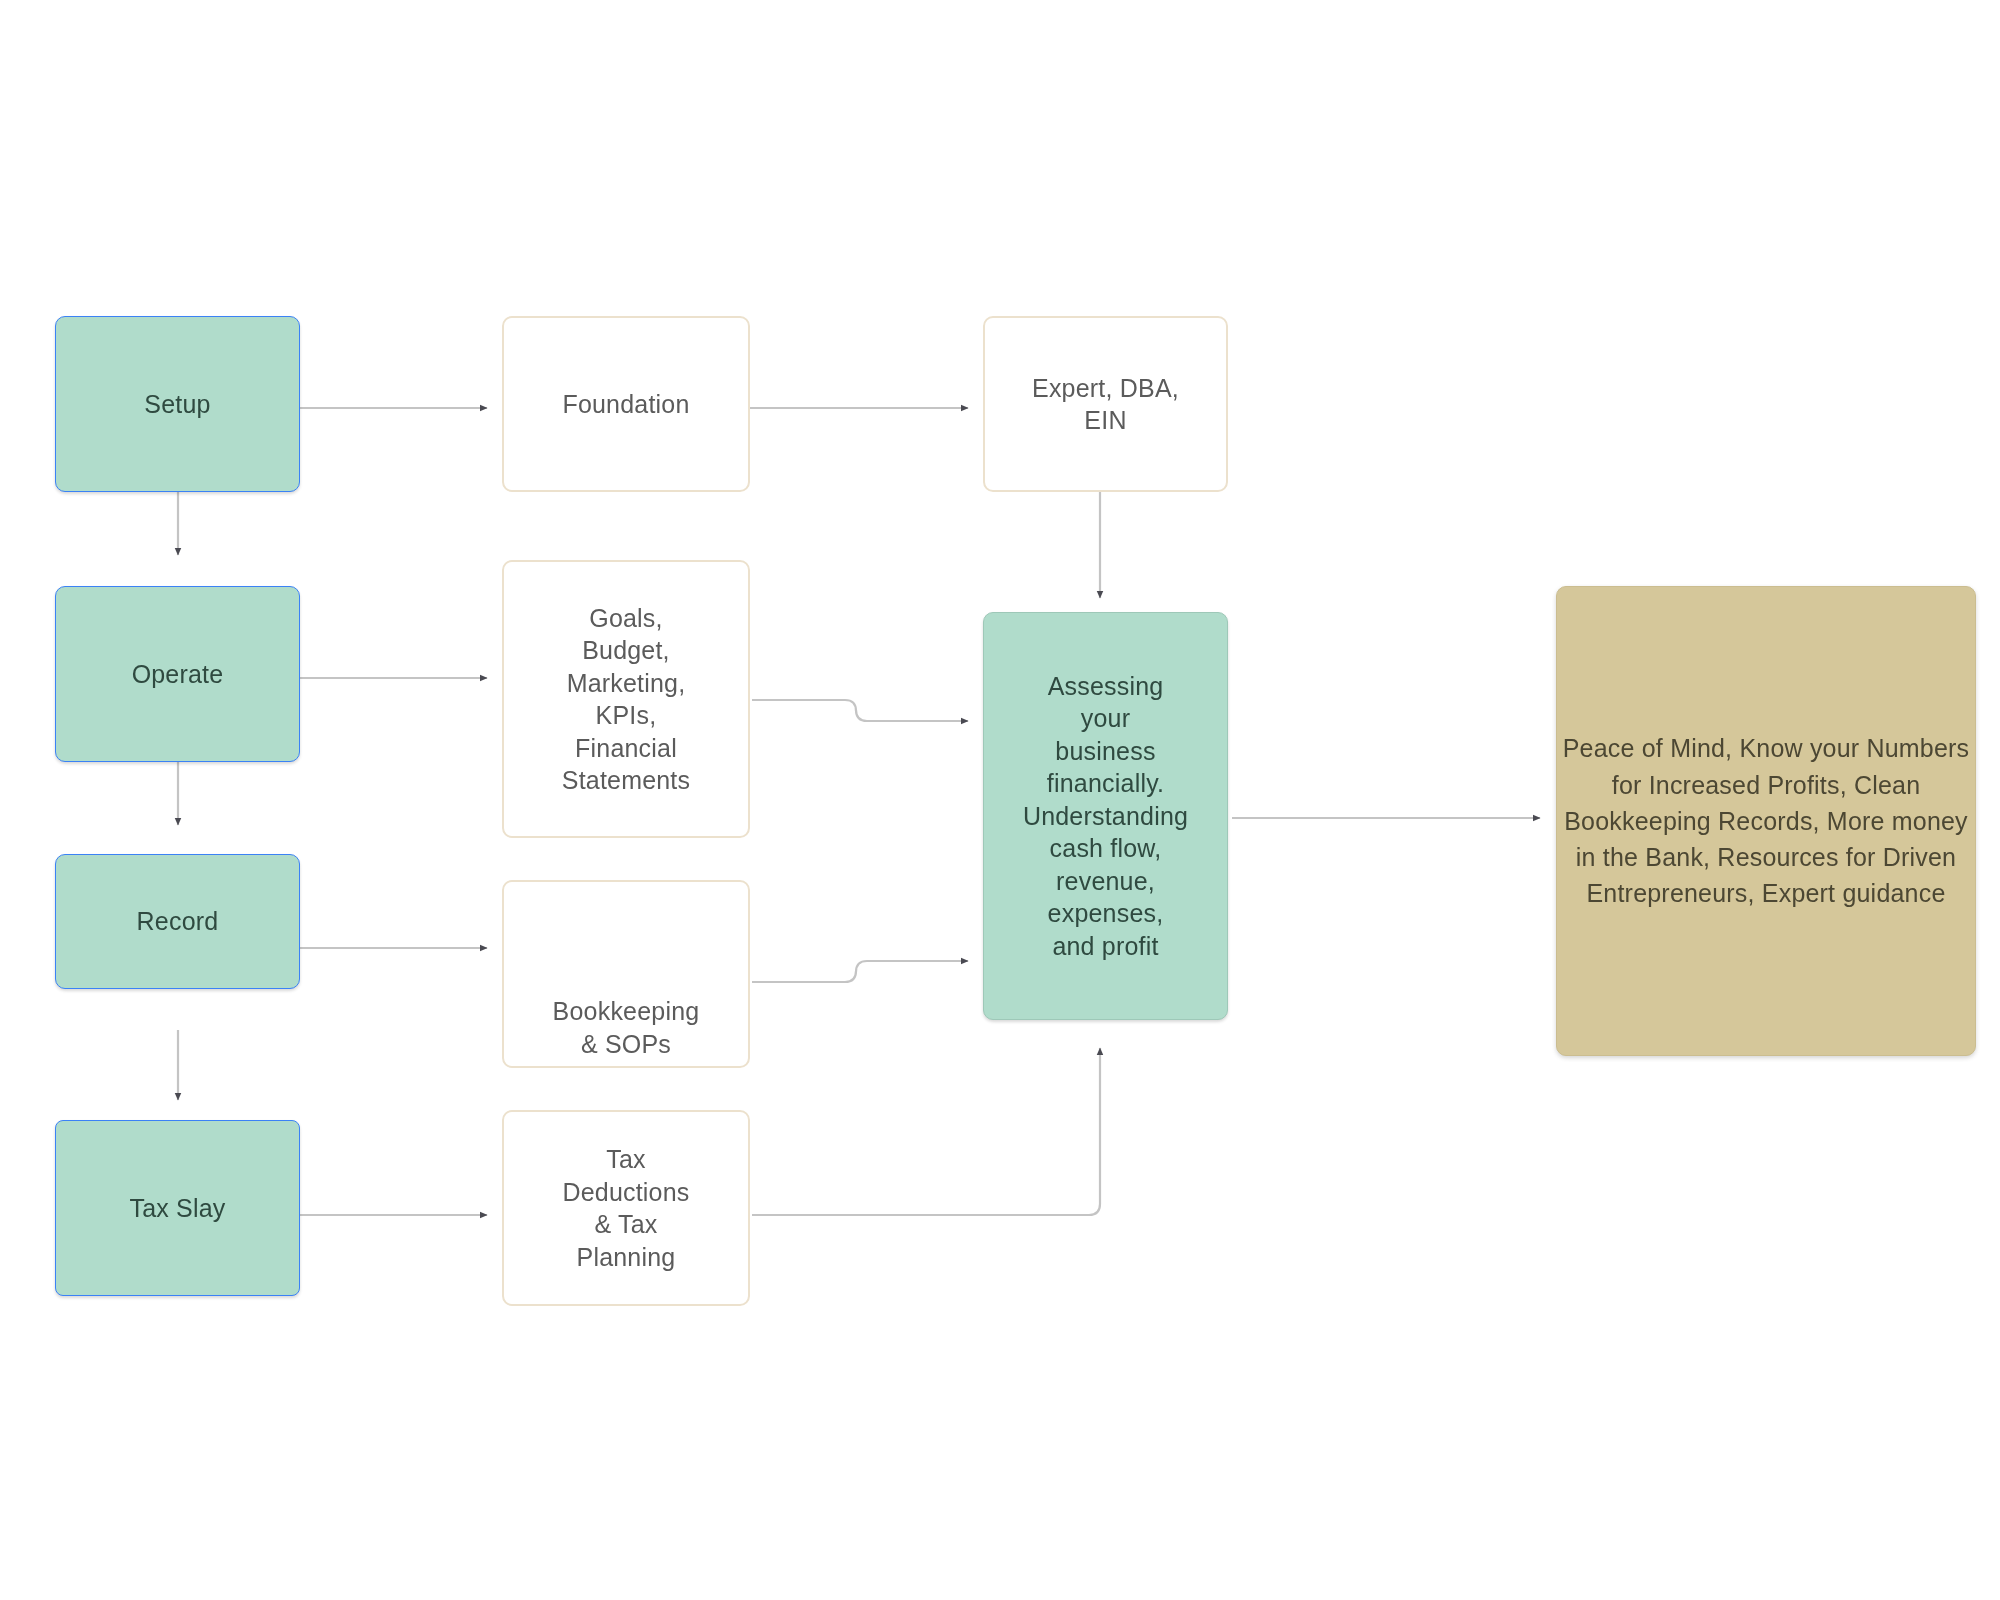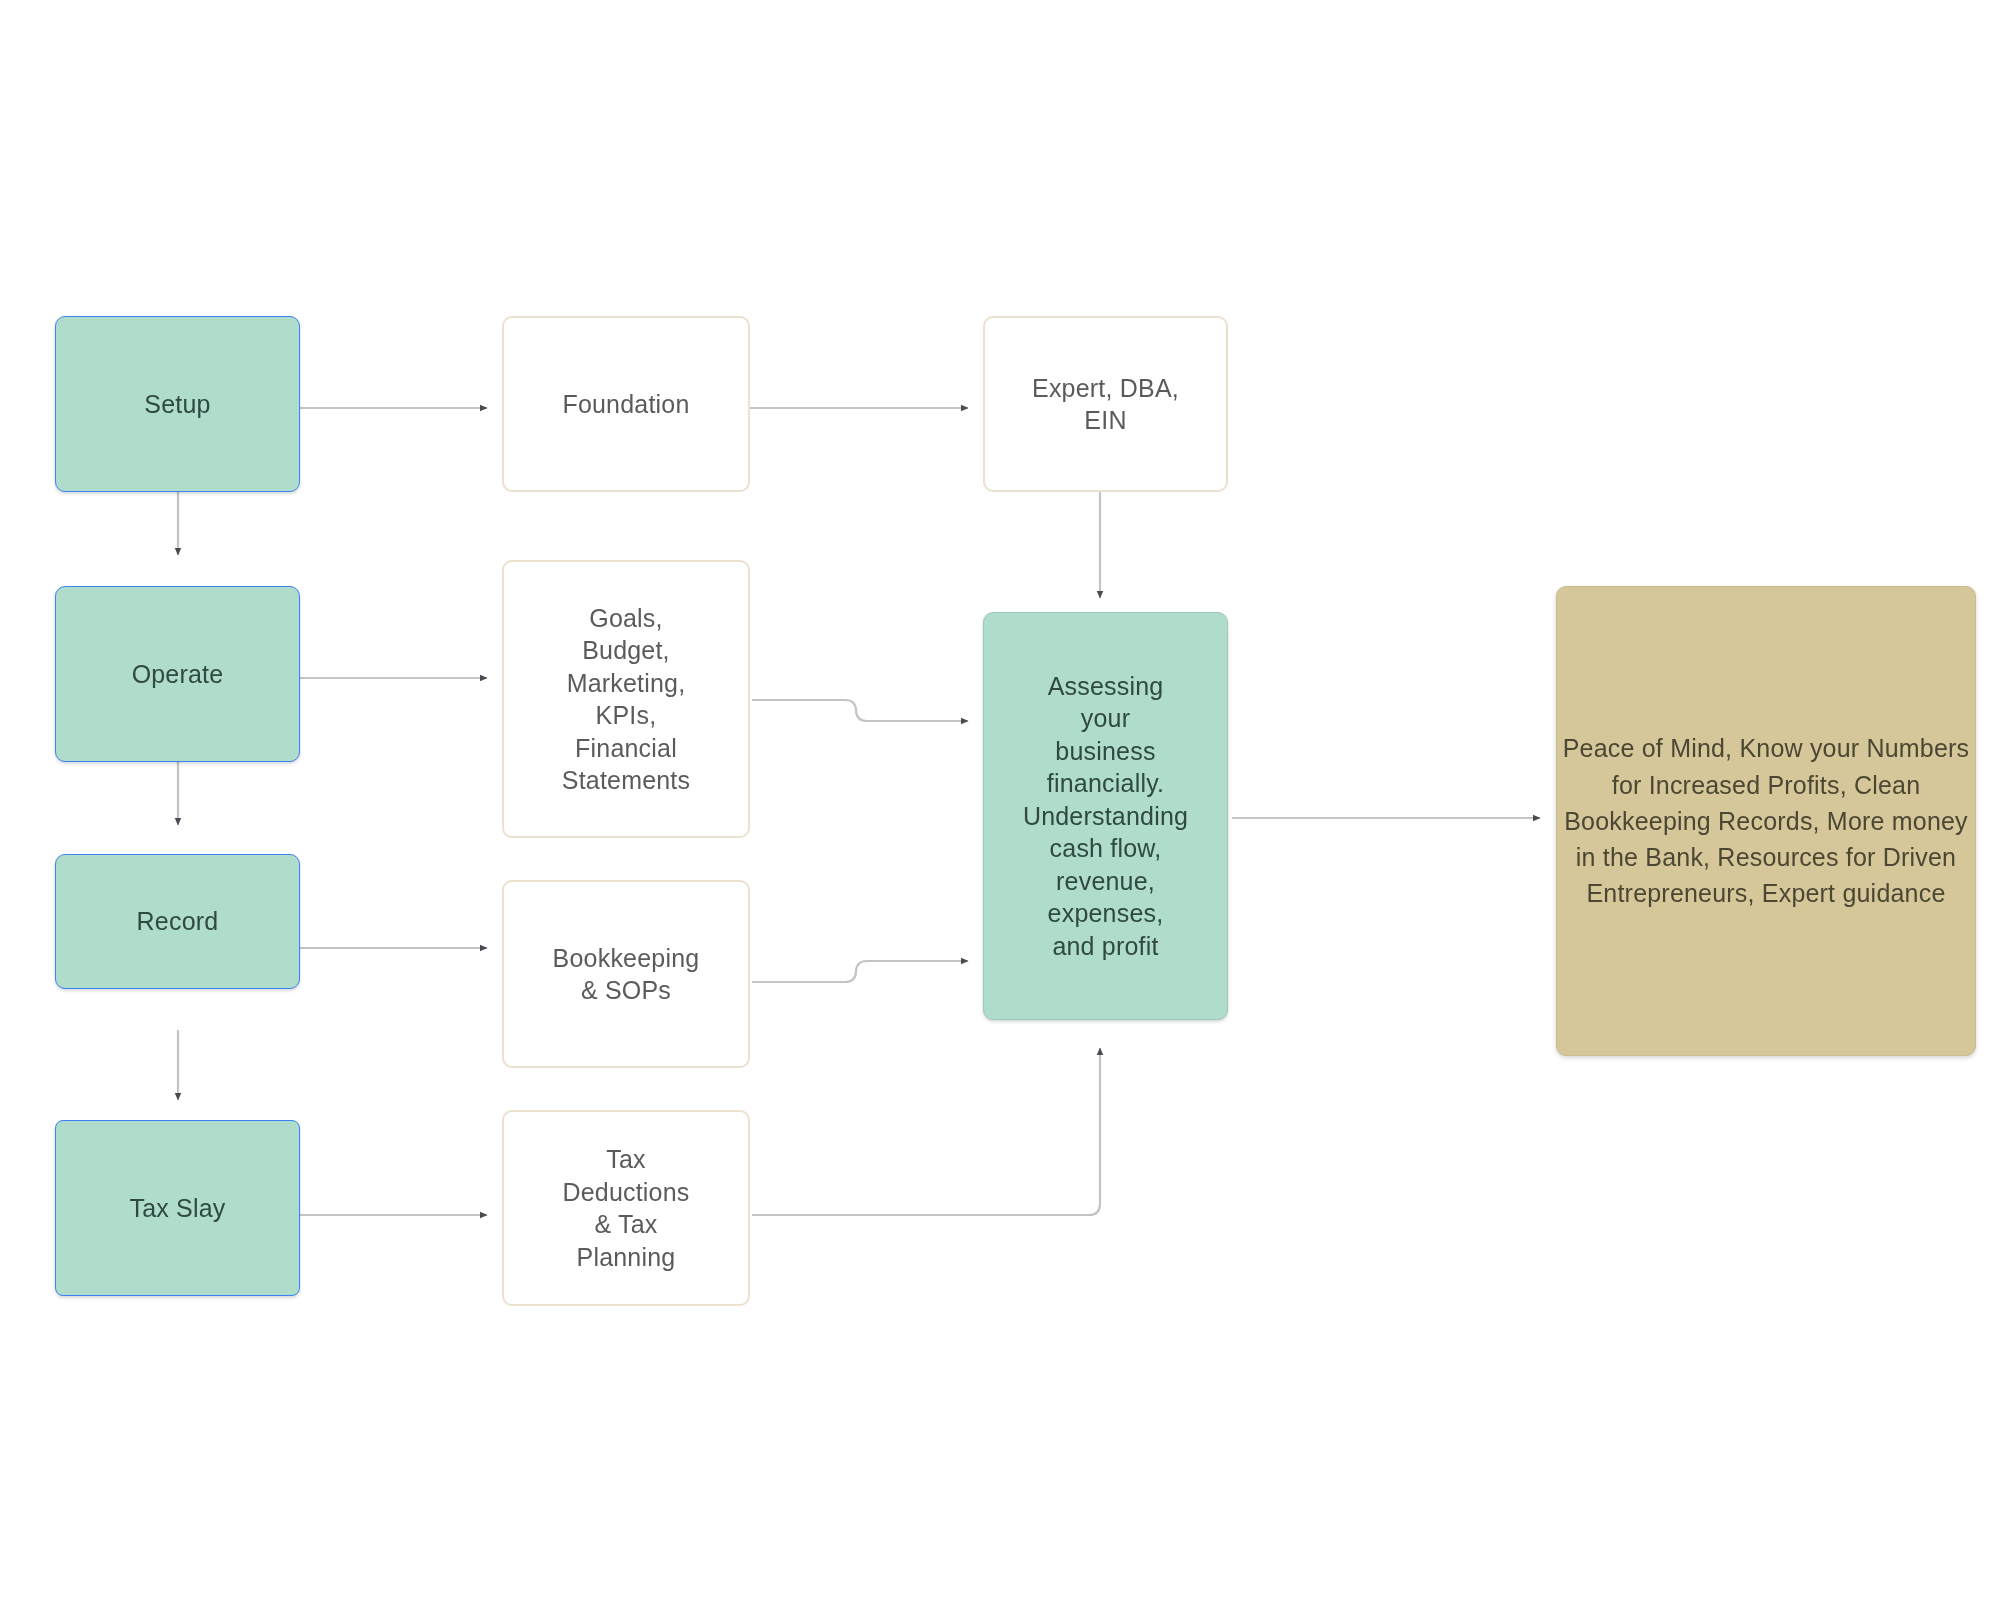--- a/index.html
+++ b/index.html
@@ -150,21 +150,21 @@
 
   <div class="node detail" style="left:502px; top:560px; width:248px; height:278px;">
     <span>Goals,
 Budget,
 Marketing,
 KPIs,
 Financial
 Statements</span>
   </div>
 
-  <div class="node detail" style="left:502px; top:880px; width:248px; height:188px;">
+  <div class="node detail" style="left:502px; top:880px; width:248px; height:188px;align-items:flex-end;">
     <span>Bookkeeping
 &amp; SOPs</span>
   </div>
 
   <div class="node detail" style="left:502px; top:1110px; width:248px; height:196px;">
     <span>Tax
 Deductions
 &amp; Tax
 Planning</span>
   </div>

